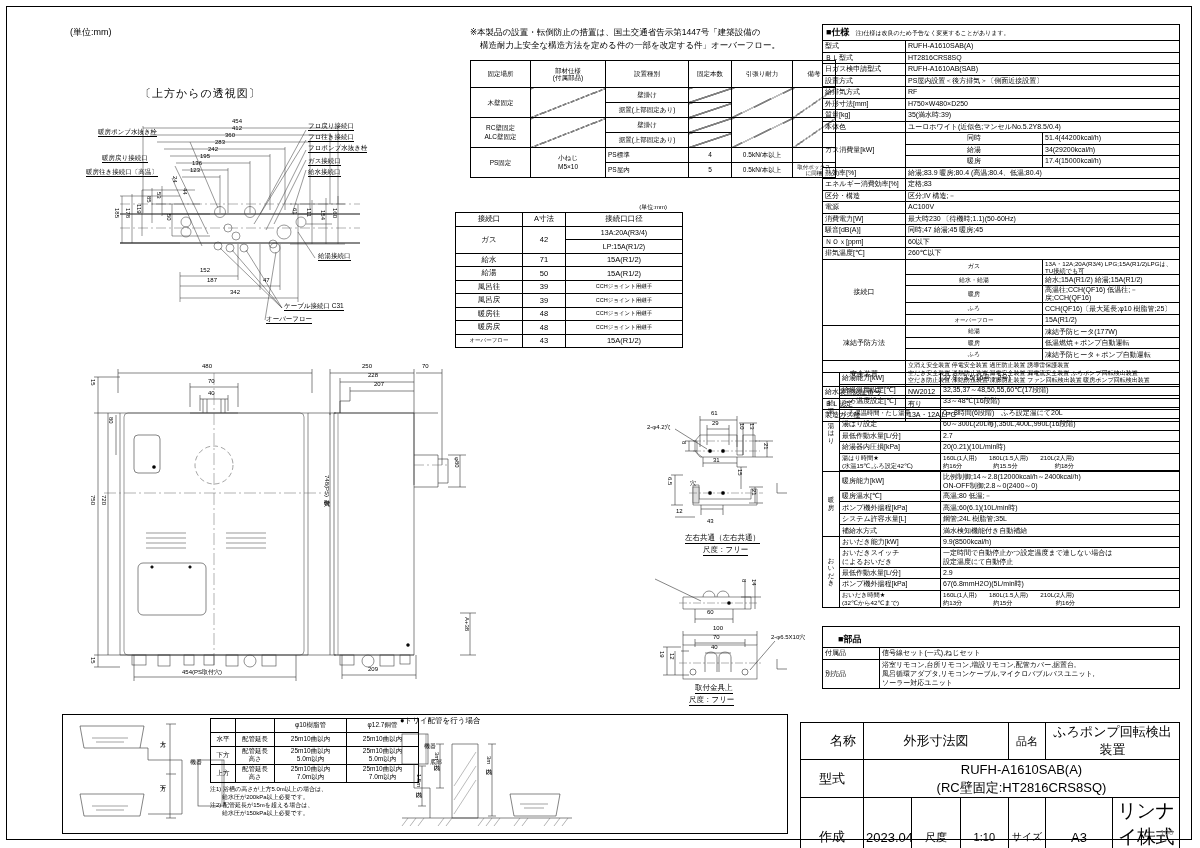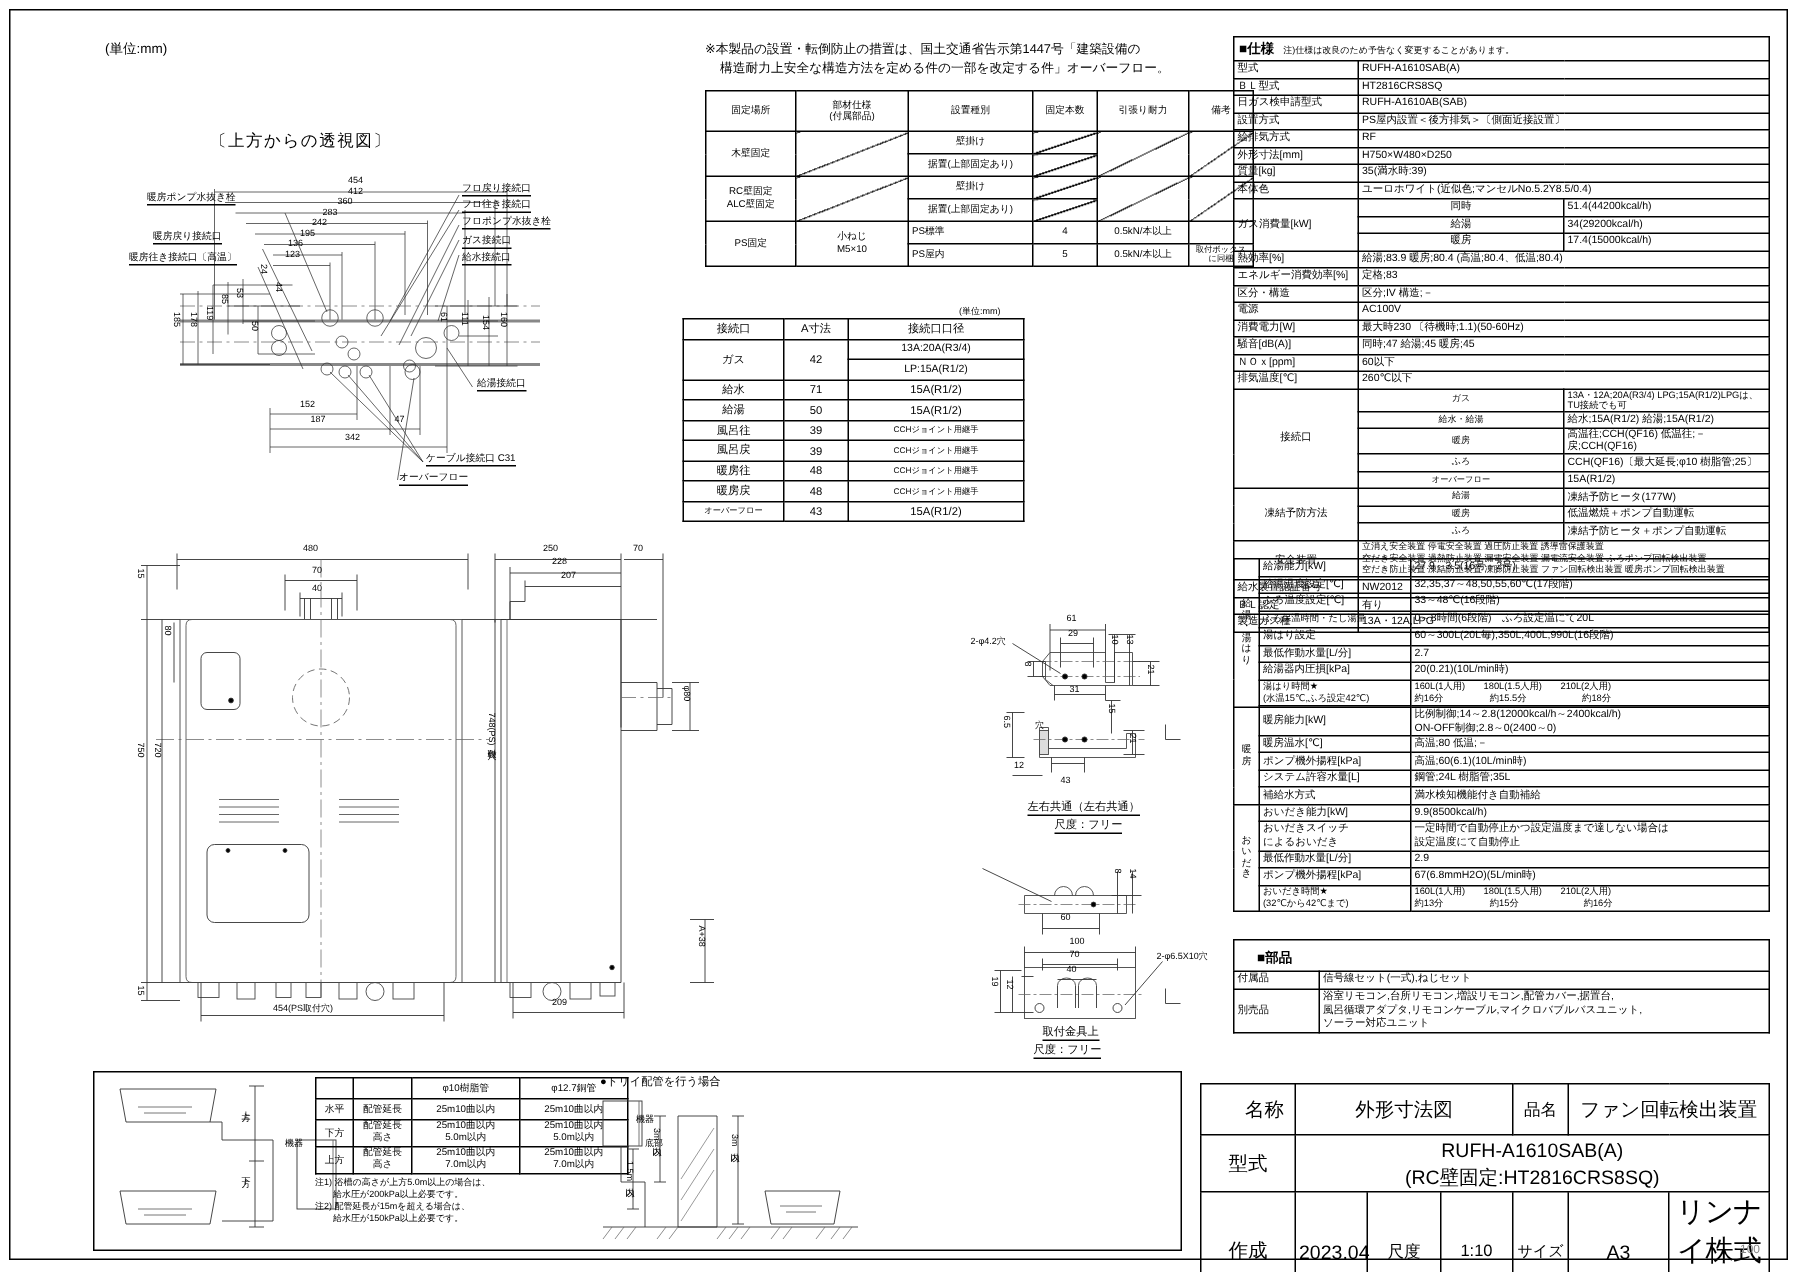--- a/index.html
+++ b/index.html
@@ -1031,21 +1031,21 @@
       </table>
   </div>
 
   <div class="box" style="left:800px;top:722px;width:380px;height:108px;">
     <table class="tbl title-tbl" style="width:380px;height:108px;">
       <tbody>
           <tr style="height:34px;">
         <td style="width:36px;padding-left:24px;">名称</td>
         <td colspan="3" style="width:140px;">外形寸法図</td>
         <td style="width:32px;font-size:11px;">品名</td>
-        <td colspan="2">ファン回転検出装置</td>
+        <td colspan="2">ふろポンプ回転検出装置</td>
       </tr>
       <tr style="height:38px;">
         <td>型式</td>
         <td colspan="6" style="line-height:1.35;">
           <div>RUFH-A1610SAB(A)</div>
           <div>(RC壁固定:HT2816CRS8SQ)</div>
         </td>
       </tr>
       <tr style="height:34px;">
         <td>作成</td>

